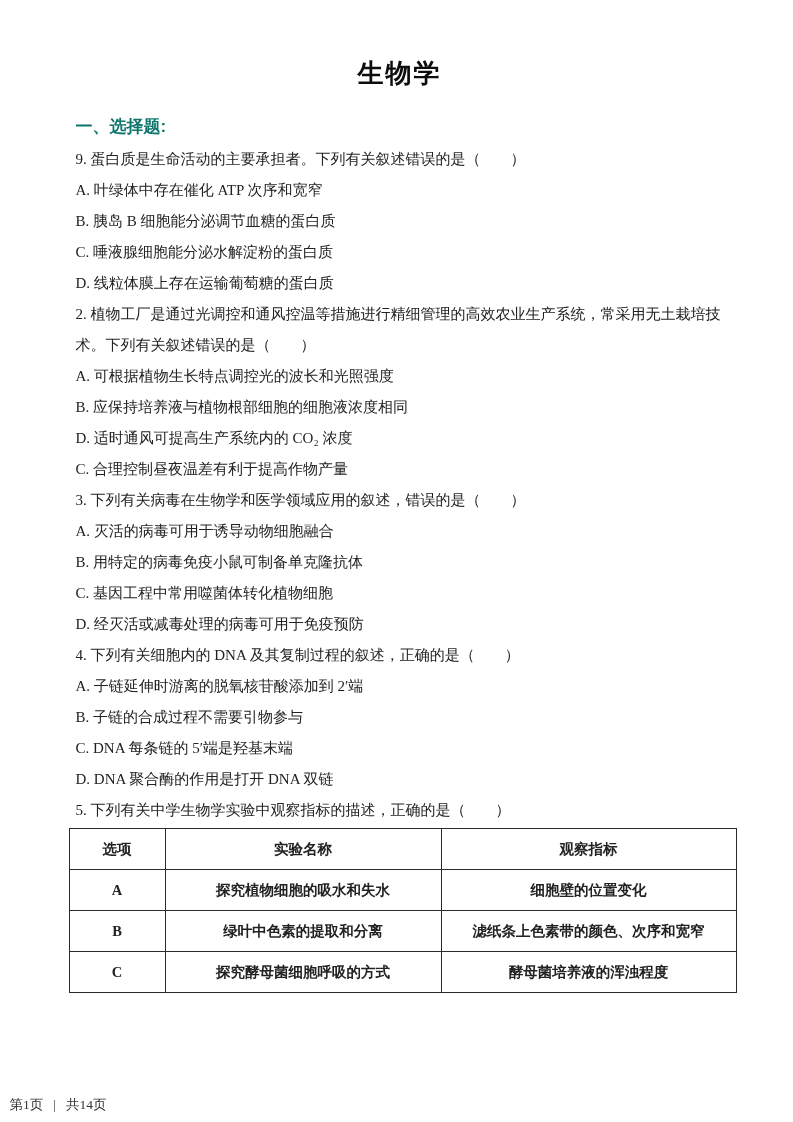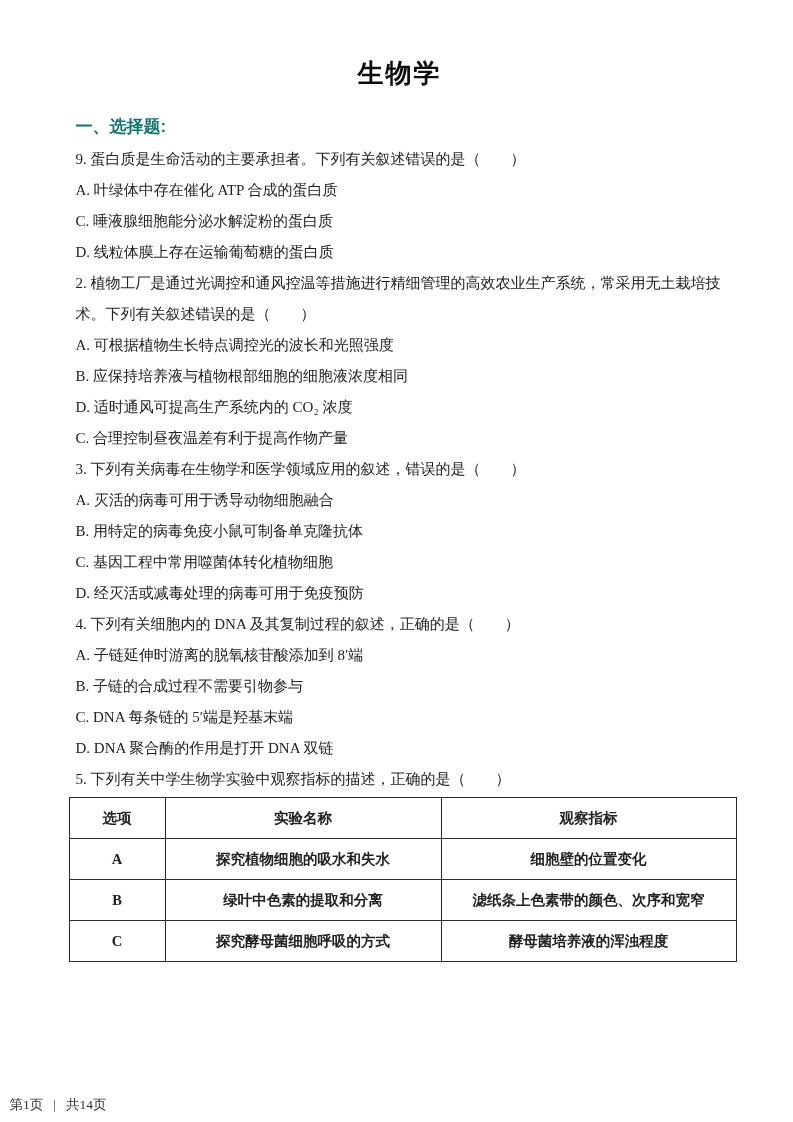--- a/index.html
+++ b/index.html
@@ -72,38 +72,39 @@
 </head>
 <body>
 
 <div class="page">
 
   <h1 class="doc-title">生物学</h1>
 
   <div class="section-heading">一、选择题:</div>
 
   <p class="line">9. 蛋白质是生命活动的主要承担者。下列有关叙述错误的是（　　）</p>
-  <p class="line">A. 叶绿体中存在催化 ATP 合成的蛋白质</p>
+  <p class="line">A. 叶绿体中存在催化 ATP 次序和宽窄</p>
+  <p class="line">B. 胰岛 B 细胞能分泌调节血糖的蛋白质</p>
   <p class="line">C. 唾液腺细胞能分泌水解淀粉的蛋白质</p>
   <p class="line">D. 线粒体膜上存在运输葡萄糖的蛋白质</p>
 
   <p class="line">2. 植物工厂是通过光调控和通风控温等措施进行精细管理的高效农业生产系统，常采用无土栽培技术。下列有关叙述错误的是（　　）</p>
   <p class="line">A. 可根据植物生长特点调控光的波长和光照强度</p>
   <p class="line">B. 应保持培养液与植物根部细胞的细胞液浓度相同</p>
   <p class="line">D. 适时通风可提高生产系统内的 CO₂ 浓度</p>
   <p class="line">C. 合理控制昼夜温差有利于提高作物产量</p>
 
   <p class="line">3. 下列有关病毒在生物学和医学领域应用的叙述，错误的是（　　）</p>
   <p class="line">A. 灭活的病毒可用于诱导动物细胞融合</p>
   <p class="line">B. 用特定的病毒免疫小鼠可制备单克隆抗体</p>
   <p class="line">C. 基因工程中常用噬菌体转化植物细胞</p>
   <p class="line">D. 经灭活或减毒处理的病毒可用于免疫预防</p>
 
   <p class="line">4. 下列有关细胞内的 DNA 及其复制过程的叙述，正确的是（　　）</p>
-  <p class="line">A. 子链延伸时游离的脱氧核苷酸添加到 8′端</p>
+  <p class="line">A. 子链延伸时游离的脱氧核苷酸添加到 2′端</p>
   <p class="line">B. 子链的合成过程不需要引物参与</p>
   <p class="line">C. DNA 每条链的 5′端是羟基末端</p>
   <p class="line">D. DNA 聚合酶的作用是打开 DNA 双链</p>
 
   <p class="line">5. 下列有关中学生物学实验中观察指标的描述，正确的是（　　）</p>
 
   <table class="qtable">
     <colgroup>
       <col style="width:96px">
       <col style="width:276px">

